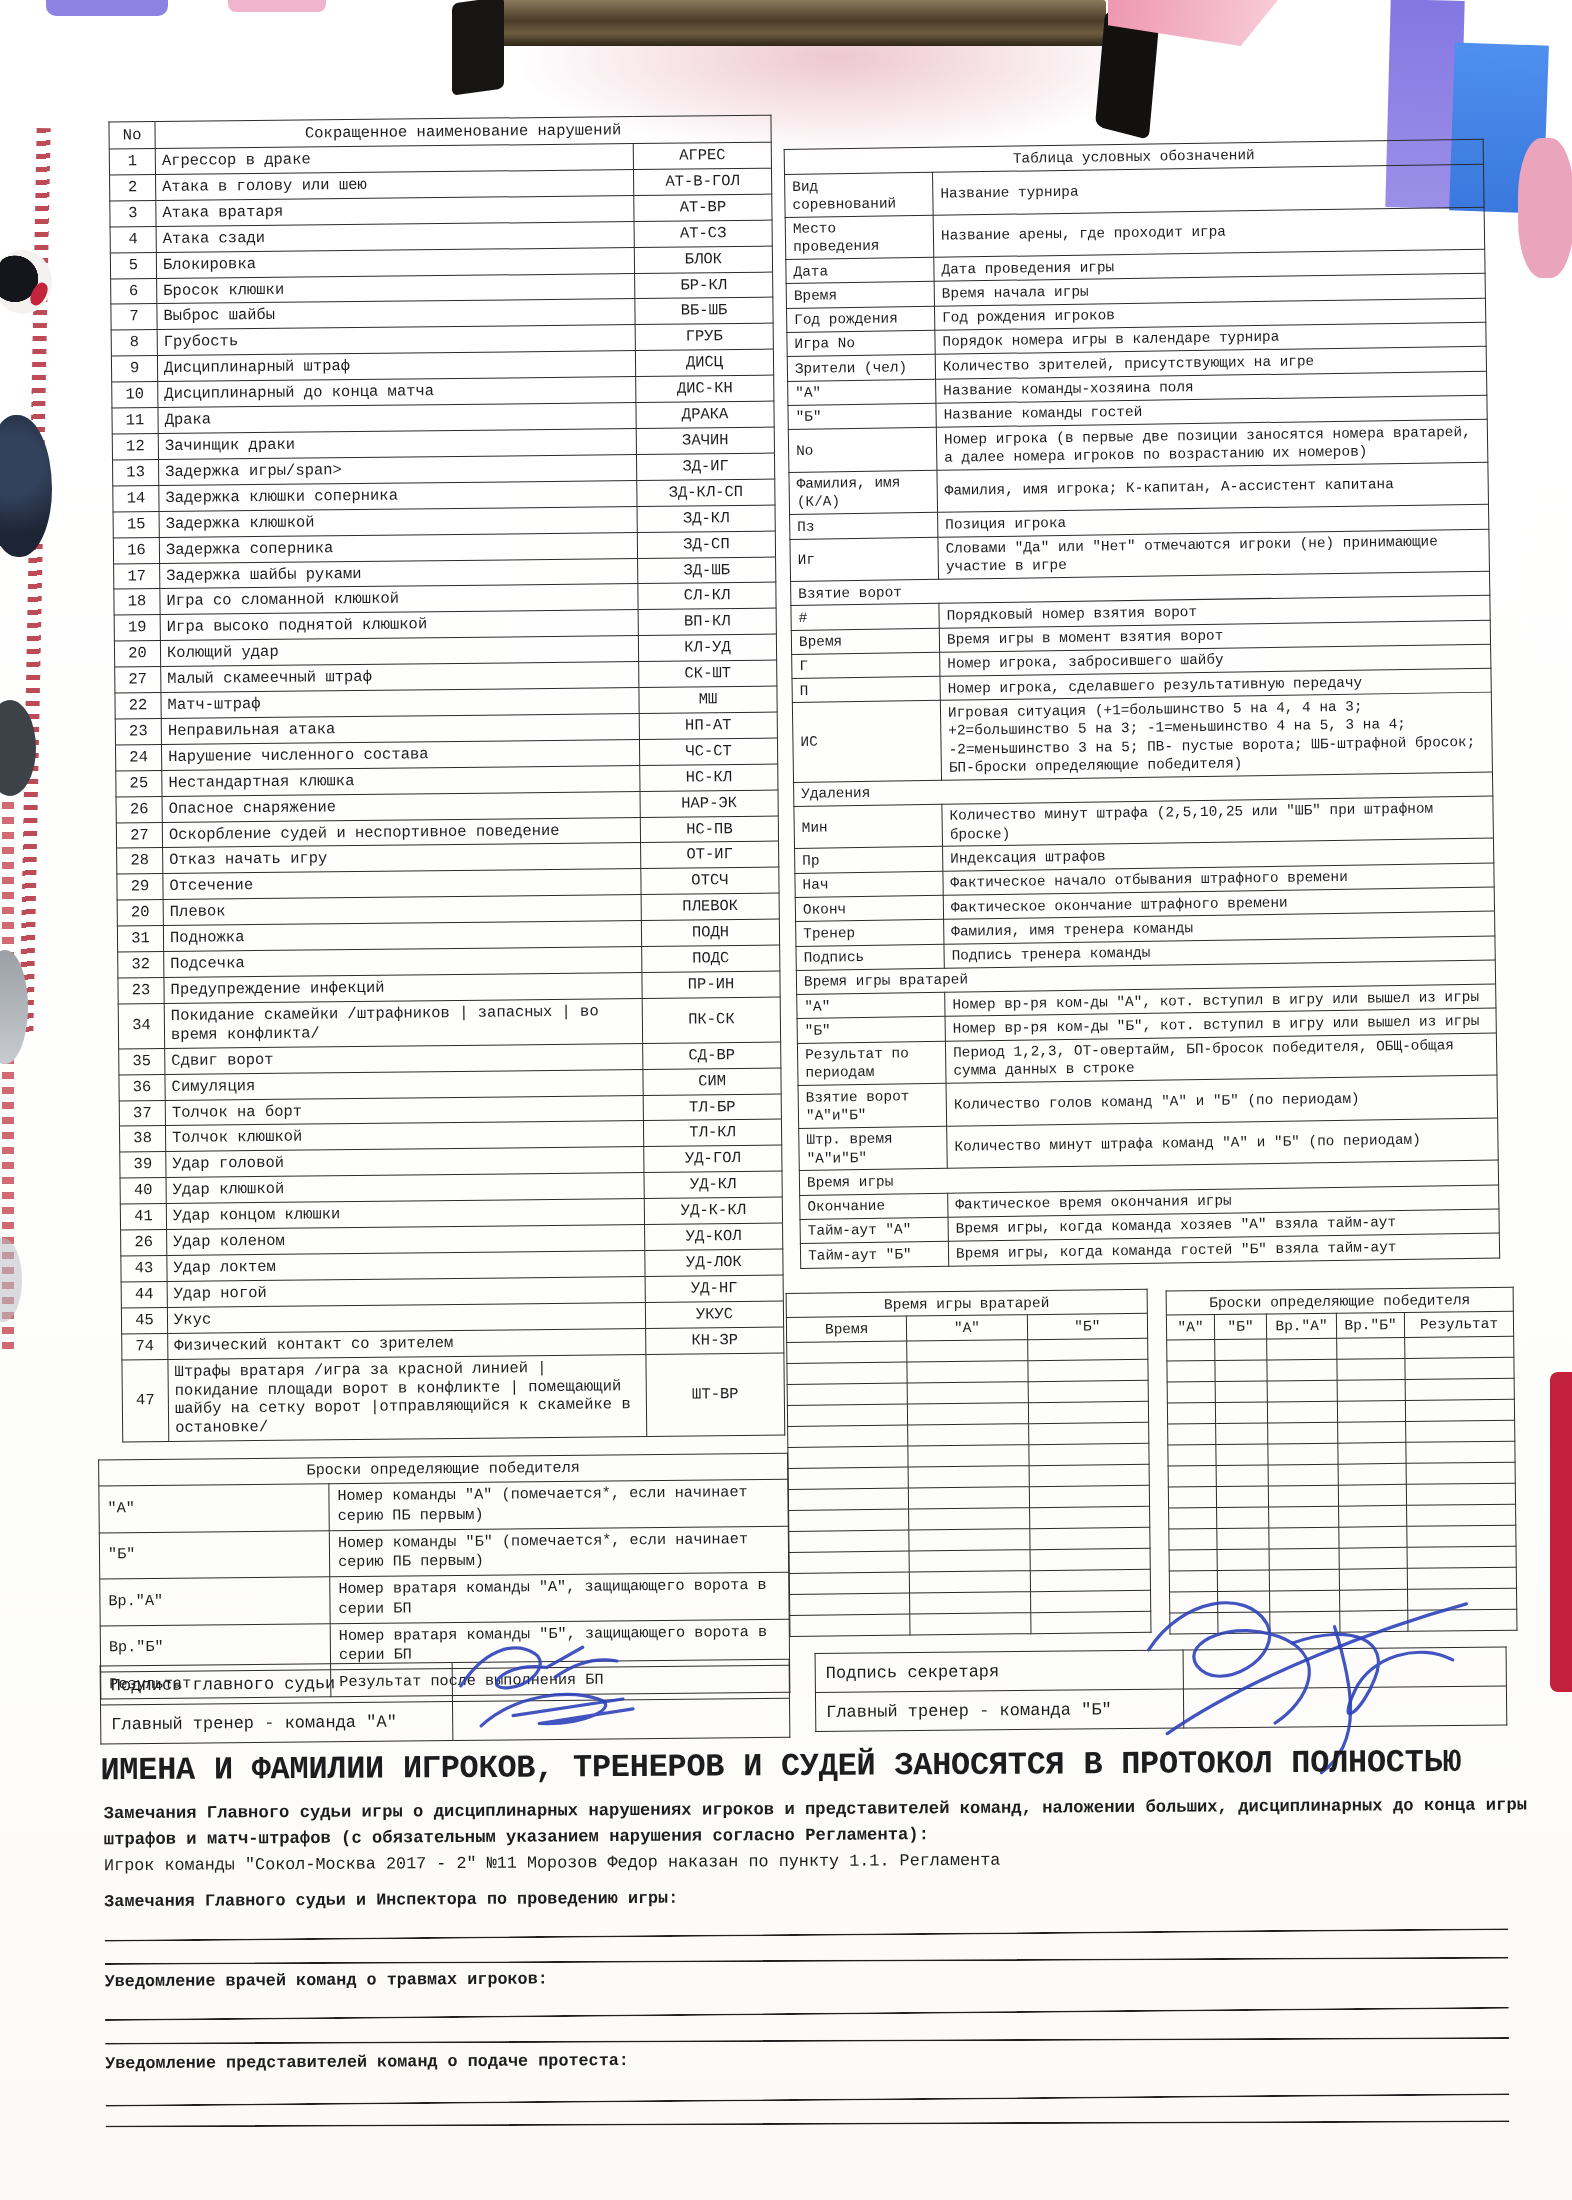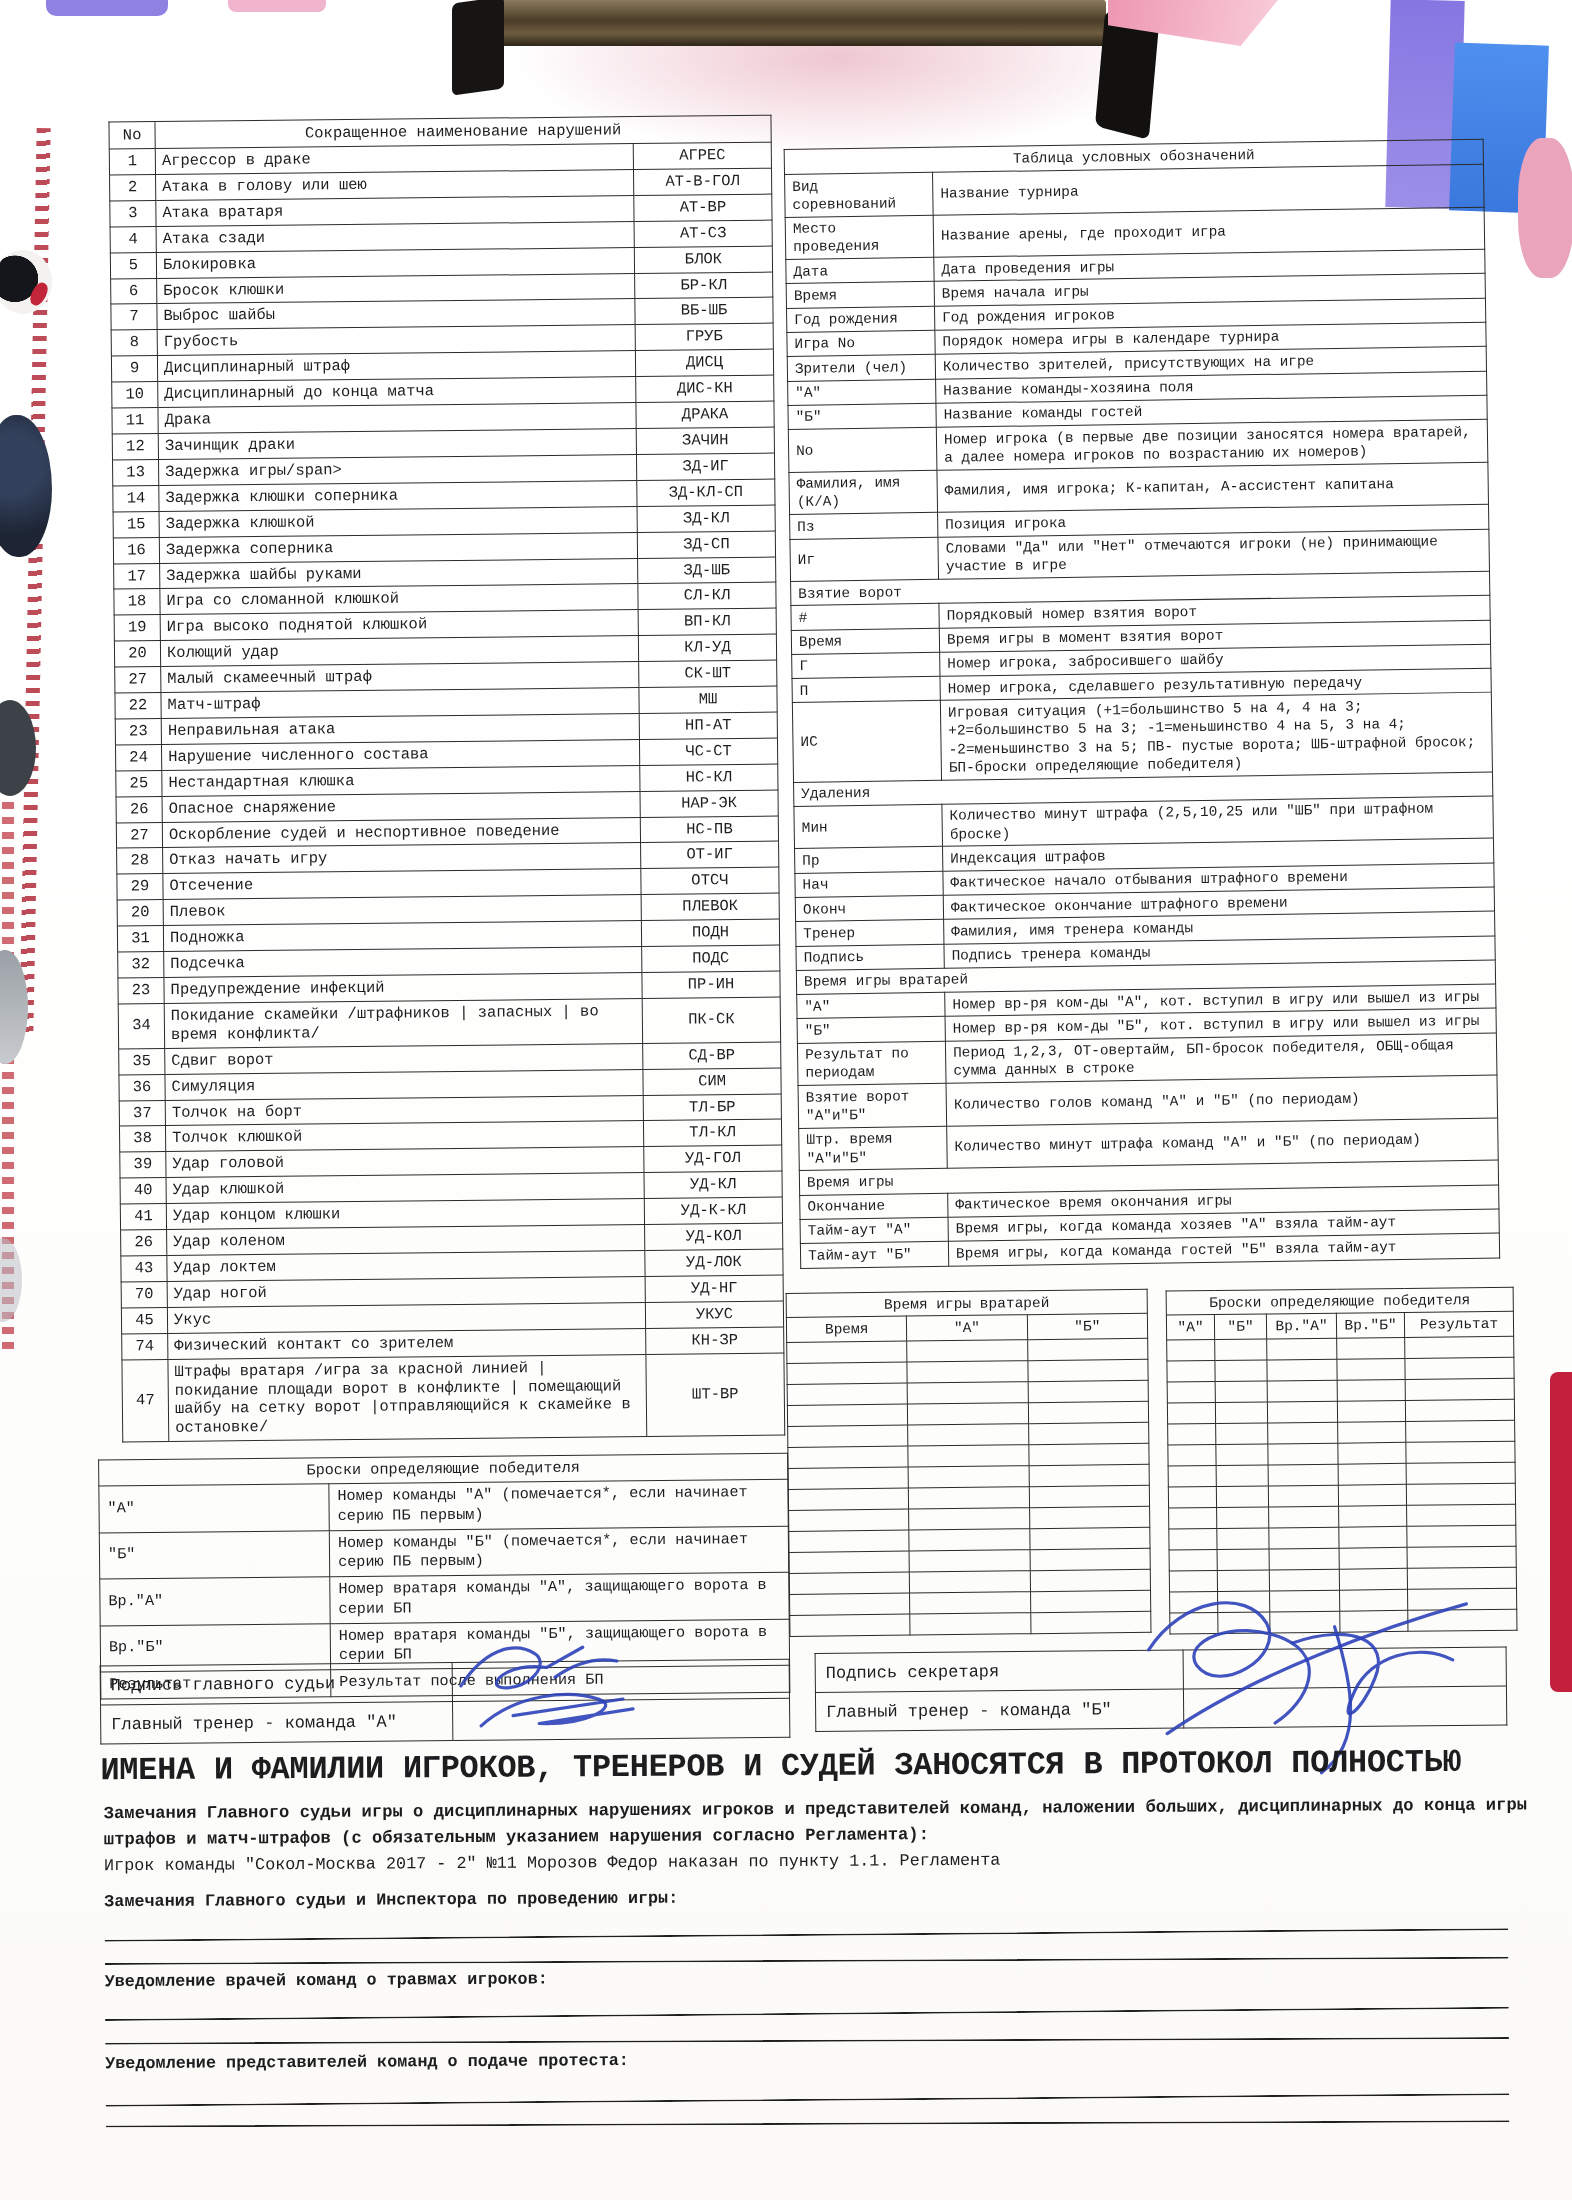--- a/index.html
+++ b/index.html
@@ -338,21 +338,21 @@
             <td>26</td>
             <td class="nm">Удар коленом</td>
             <td class="cd">УД-КОЛ</td>
           </tr>
           <tr>
             <td>43</td>
             <td class="nm">Удар локтем</td>
             <td class="cd">УД-ЛОК</td>
           </tr>
           <tr>
-            <td>70</td>
+            <td>44</td>
             <td class="nm">Удар ногой</td>
             <td class="cd">УД-НГ</td>
           </tr>
           <tr>
             <td>45</td>
             <td class="nm">Укус</td>
             <td class="cd">УКУС</td>
           </tr>
           <tr>
             <td>74</td>

